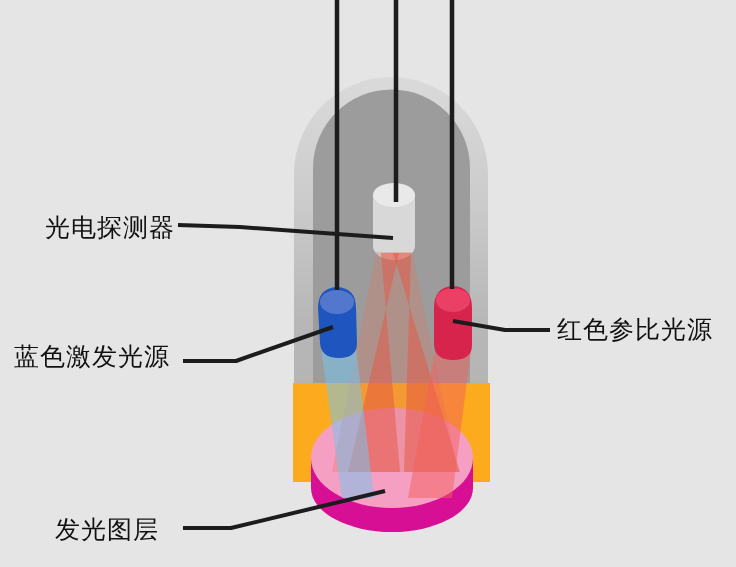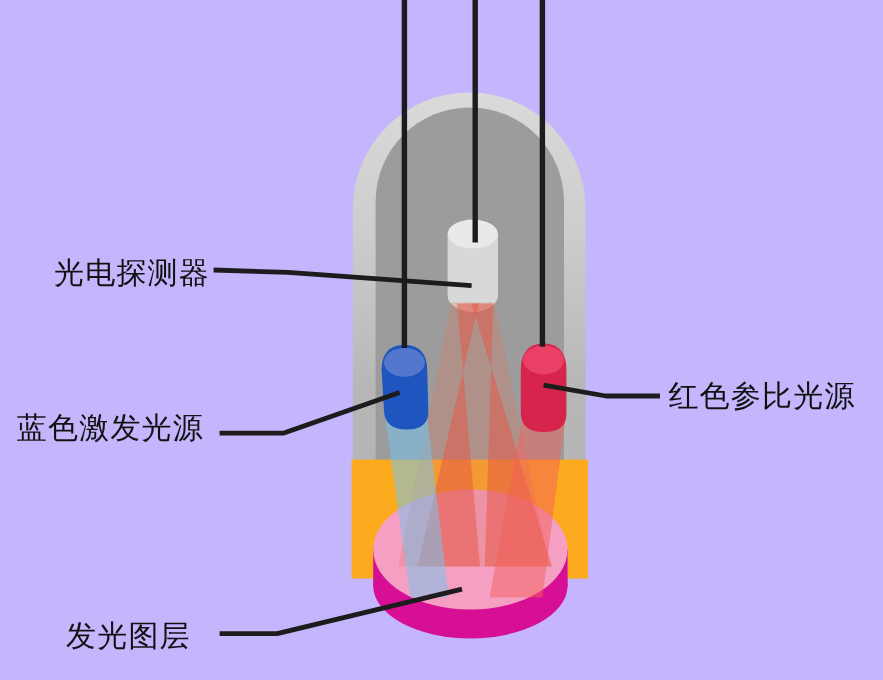--- a/index.html
+++ b/index.html
@@ -1,16 +1,16 @@
 <!DOCTYPE html>
 <html><head>
 <meta charset="utf-8">
 <style>
   html,body{margin:0;padding:0;background:#ffffff;}
-  .stage{position:relative;width:736px;height:567px;background:#c4b5fd;overflow:hidden;}
+  .stage{position:relative;width:736px;height:567px;background:#e5e5e5;overflow:hidden;}
   svg{display:block;}
   text{font-family:"Liberation Sans",sans-serif;font-size:25px;fill:#111111;letter-spacing:1px;}
 </style>
 </head>
 <body>
 
 <div class="stage">
 <svg width="736" height="567" viewBox="0 0 736 567">
   <defs>
     <linearGradient id="shellGrad" x1="0" y1="0" x2="0" y2="1">

